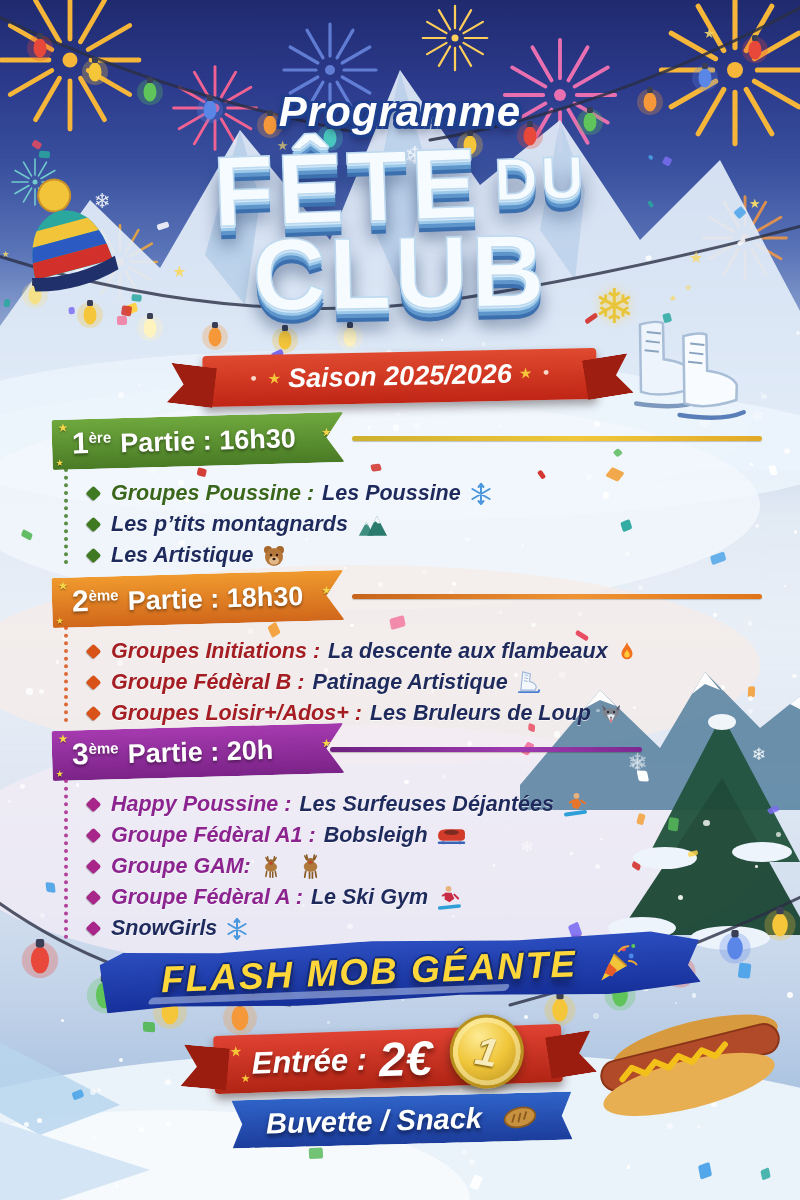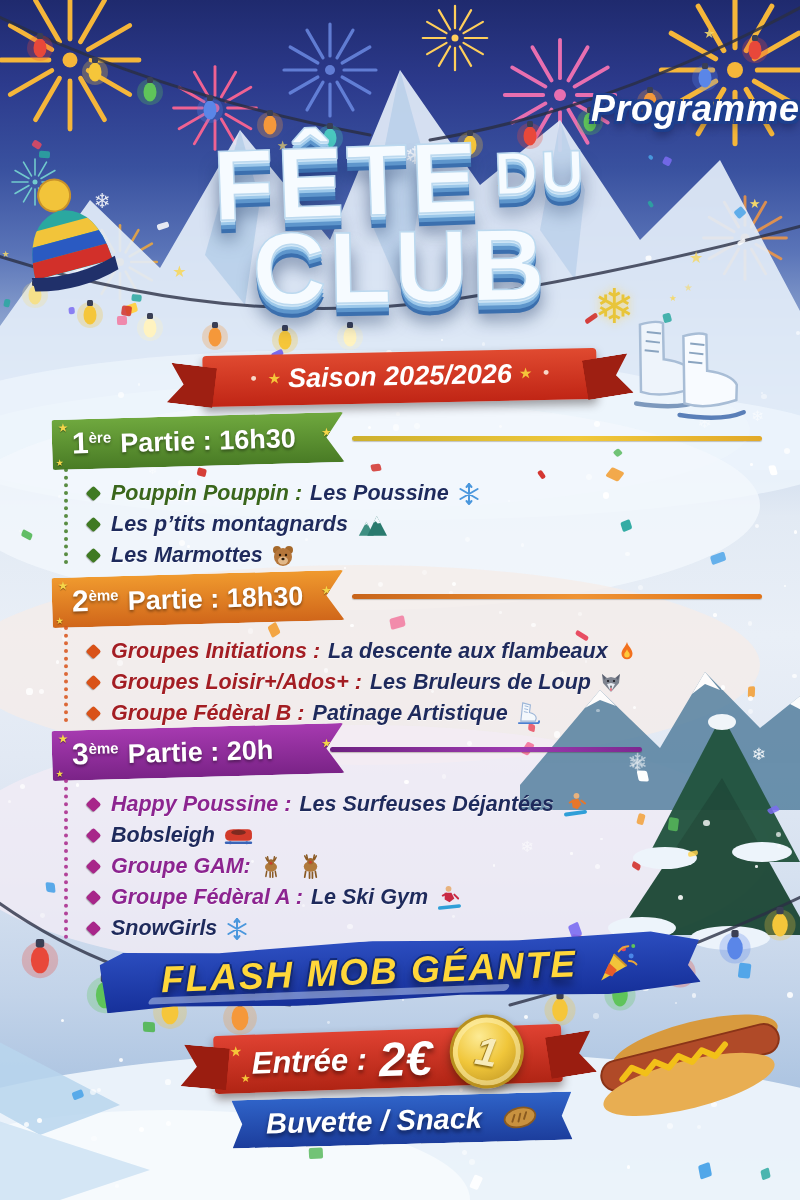--- a/index.html
+++ b/index.html
@@ -7,22 +7,22 @@
     font-family:"Liberation Sans","DejaVu Sans",sans-serif;
     background:linear-gradient(180deg,#1f2a6e 0%,#2c3a8c 7%,#39519f 14%,#5a74b8 21%,#93aad2 28%,#c6d5ea 35%,#e2eaf4 43%,#e9eff7 53%,#e2e9f4 63%,#d6e1f0 73%,#c2d3e9 83%,#a9c2e0 92%,#bccfe8 100%);}
   .backdrop{position:absolute;inset:0;z-index:1;}
   #deco{position:absolute;inset:0;z-index:2;pointer-events:none;}
   .confetti,.flake,.speck,.skystar{position:absolute;}
   .flake{color:#fff;}
   .skystar{color:#f5d96a;}
 
   
   .titleblock{position:absolute;left:0;right:0;top:88px;text-align:center;z-index:3;}
-  .kicker{font-size:36px;font-weight:bold;font-style:italic;color:#fff;letter-spacing:1px;
-    text-shadow:-3px -2px 0 #1d3f8e,3px -2px 0 #1d3f8e,-3px 3px 0 #1d3f8e,3px 3px 0 #1d3f8e,0 6px 8px rgba(0,0,30,.5);text-align:right;}
+  .kicker{font-size:42px;font-weight:bold;font-style:italic;color:#fff;letter-spacing:1px;
+    text-shadow:-3px -2px 0 #1d3f8e,3px -2px 0 #1d3f8e,-3px 3px 0 #1d3f8e,3px 3px 0 #1d3f8e,0 6px 8px rgba(0,0,30,.5);}
   .ice{color:#f6fbff;font-weight:bold;letter-spacing:3px;-webkit-text-stroke:1.5px #bcd9ef;
     text-shadow:0 2px 0 #d4e9f8,0 5px 0 #9cc8ea,0 9px 0 #5e96cc,0 13px 0 #3b6fae,0 18px 18px rgba(10,35,80,.55);}
   .bigrow{display:flex;justify-content:center;align-items:flex-start;margin-top:2px;transform:rotate(-2deg);}
   .w1{font-size:100px;line-height:.95;}
   .w2{font-size:60px;line-height:1;margin:16px 0 0 14px;}
   .w3{font-size:102px;line-height:.92;margin-top:-6px;transform:rotate(-1deg);}
 
   
   .season{position:absolute;left:50%;top:352px;transform:translateX(-50%) rotate(-1.2deg);z-index:3;
     background:linear-gradient(180deg,#e04a30,#c02515);color:#fff;font-size:27px;font-weight:bold;font-style:italic;
@@ -505,21 +505,21 @@
       <span class="bstar a">★</span>
       <span class="bstar b">★</span>
       <span class="num">1</span><sup>ère</sup><span class="rest">Partie : 16h30</span>
       <span class="bstar c">★</span>
     </div>
     <div class="part-line"></div>
     <div class="rail"></div>
     <ul class="items">
       <li>
           <span class="bullet"></span>
-          <span class="group">Pouppin Pouppin :</span>
+          <span class="group">Groupes Poussine :</span>
           <span class="show">Les Poussine</span>
           <span class="item-icon">
             <svg viewBox="0 0 24 24" width="24" height="24">
               <path d="M12 2v20M3.4 7l17.2 10M3.4 17L20.6 7M12 2l-2.5 3M12 2l2.5 3M12 22l-2.5-3M12 22l2.5-3" stroke="#4a97dd" stroke-width="2" stroke-linecap="round" fill="none"></path>
             </svg>
           </span>
         </li>
       <li>
           <span class="bullet"></span>
           <span class="show">Les p’tits montagnards</span>
@@ -527,21 +527,21 @@
             <svg viewBox="0 0 34 24" width="32" height="23">
               <polygon points="3,24 11,9 19,24" fill="#3e8f82"></polygon>
               <polygon points="12,24 22,3 33,24" fill="#2a7a6e"></polygon>
               <polygon points="22,3 18.5,10.5 21,8.5 23,11 26,10.5" fill="#f2f8fc"></polygon>
               <polygon points="11,9 9,13 11,11.5 13,13.5" fill="#f2f8fc"></polygon>
             </svg>
           </span>
         </li>
       <li>
           <span class="bullet"></span>
-          <span class="show">Les Marmottes</span>
+          <span class="show">Les Artistique</span>
           <span class="item-icon">
             <svg viewBox="0 0 24 24" width="24" height="24">
               <circle cx="6" cy="6" r="4" fill="#a5682a"></circle>
               <circle cx="18" cy="6" r="4" fill="#a5682a"></circle>
               <circle cx="12" cy="13" r="9" fill="#b5763a"></circle>
               <ellipse cx="12" cy="16.5" rx="5" ry="4" fill="#e2b888"></ellipse>
               <circle cx="9" cy="11" r="1.2" fill="#2a1a0a"></circle>
               <circle cx="15" cy="11" r="1.2" fill="#2a1a0a"></circle>
               <ellipse cx="12" cy="15" rx="1.6" ry="1.2" fill="#2a1a0a"></ellipse>
             </svg>
@@ -566,44 +566,44 @@
           <span class="show">La descente aux flambeaux</span>
           <span class="item-icon">
             <svg viewBox="0 0 24 24" width="22" height="24">
               <path d="M12 1C13 6 18 8 18 14a6 6 0 0 1-12 0C6 9 10 7 12 1z" fill="#f2701d"></path>
               <path d="M12 9c1 3 3 3.5 3 6a3 3 0 0 1-6 0c0-2.5 2-3 3-6z" fill="#ffc93a"></path>
             </svg>
           </span>
         </li>
       <li>
           <span class="bullet"></span>
+          <span class="group">Groupe Fédèral B :</span>
+          <span class="show">Patinage Artistique</span>
+          <span class="item-icon">
+            <svg viewBox="0 0 26 26" width="25" height="25">
+              <path d="M7 2l8 2-1 8c4 1 7 3 7 6l-1 3H5l1-9z" fill="#f4f8fc" stroke="#9db6d8" stroke-width="1.2"></path>
+              <path d="M3 23h19c1 0 2-1 2-2" stroke="#4a7fd1" stroke-width="2" fill="none" stroke-linecap="round"></path>
+              <path d="M9 5l4 1M8.6 8l4 1M8.2 11l4 1" stroke="#9db6d8" stroke-width="1"></path>
+            </svg>
+          </span>
+        </li>
+      <li>
+          <span class="bullet"></span>
           <span class="group">Groupes Loisir+/Ados+ :</span>
           <span class="show">Les Bruleurs de Loup</span>
           <span class="item-icon">
             <svg viewBox="0 0 24 24" width="24" height="24">
               <polygon points="3,3 8,7 12,6 16,7 21,3 20,12 12,21 4,12" fill="#7d838f"></polygon>
               <polygon points="12,21 8,13 12,12 16,13" fill="#e8ecf2"></polygon>
               <polygon points="3,3 7,7 5,9" fill="#5a6070"></polygon>
               <polygon points="21,3 17,7 19,9" fill="#5a6070"></polygon>
               <circle cx="9" cy="10" r="1.1" fill="#1a1a22"></circle>
               <circle cx="15" cy="10" r="1.1" fill="#1a1a22"></circle>
               <polygon points="12,14 11,16.5 13,16.5" fill="#2a2a30"></polygon>
               <rect x="11.2" y="17" width="1.6" height="3" rx=".8" fill="#e05a6a"></rect>
-            </svg>
-          </span>
-        </li>
-      <li>
-          <span class="bullet"></span>
-          <span class="group">Groupe Fédèral B :</span>
-          <span class="show">Patinage Artistique</span>
-          <span class="item-icon">
-            <svg viewBox="0 0 26 26" width="25" height="25">
-              <path d="M7 2l8 2-1 8c4 1 7 3 7 6l-1 3H5l1-9z" fill="#f4f8fc" stroke="#9db6d8" stroke-width="1.2"></path>
-              <path d="M3 23h19c1 0 2-1 2-2" stroke="#4a7fd1" stroke-width="2" fill="none" stroke-linecap="round"></path>
-              <path d="M9 5l4 1M8.6 8l4 1M8.2 11l4 1" stroke="#9db6d8" stroke-width="1"></path>
             </svg>
           </span>
         </li>
     </ul>
   </section>
 
   <section class="part p3">
     <div class="part-banner">
       <span class="bstar a">★</span>
       <span class="bstar b">★</span>
@@ -621,20 +621,21 @@
             <svg viewBox="0 0 28 28" width="27" height="27">
               <circle cx="15" cy="5" r="3" fill="#e8b27d"></circle>
               <path d="M10 9l7-1 3 6-4 5-5-2z" fill="#e8762a"></path>
               <path d="M8 12l4-2M20 10l4 3" stroke="#e8762a" stroke-width="2" stroke-linecap="round"></path>
               <rect x="2" y="21" width="24" height="4" rx="2" fill="#2f9fd8" transform="rotate(-8 14 23)"></rect>
             </svg>
           </span>
         </li>
       <li>
           <span class="bullet"></span>
+          <span class="group">Groupe Fédèral A1 :</span>
           <span class="show">Bobsleigh</span>
           <span class="item-icon">
             <svg viewBox="0 0 30 20" width="31" height="21">
               <path d="M2 10q0-6 8-6h14q4 0 4 4v4q0 3-4 3H6q-4 0-4-5z" fill="#d23a2a"></path>
               <ellipse cx="15" cy="7" rx="7" ry="2.5" fill="#7d2a20"></ellipse>
               <path d="M3 17h24" stroke="#3a64b8" stroke-width="2.5" stroke-linecap="round"></path>
               <circle cx="7" cy="17" r="1.5" fill="#3a64b8"></circle>
               <circle cx="23" cy="17" r="1.5" fill="#3a64b8"></circle>
             </svg>
           </span>

